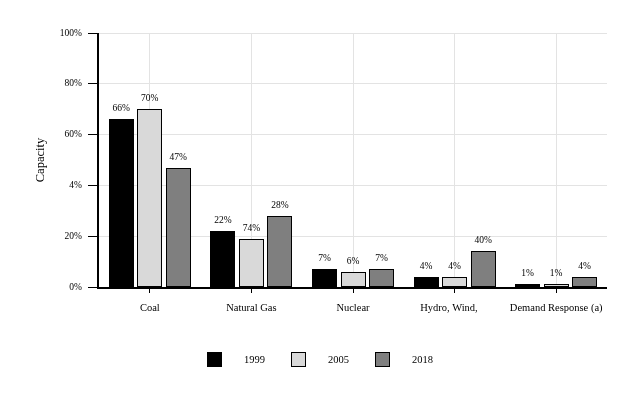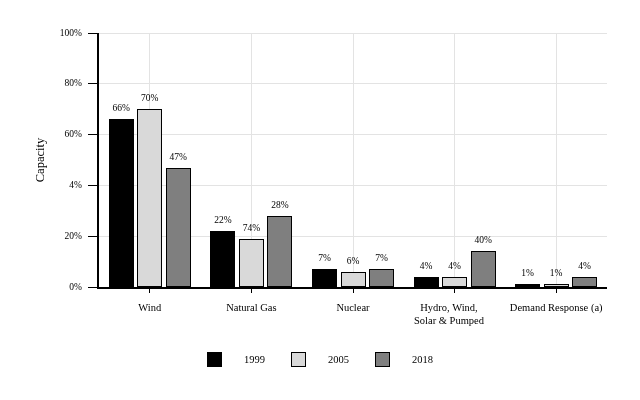--- a/index.html
+++ b/index.html
@@ -124,34 +124,33 @@
       <div class="tick" style="left: 88px; top: 184.9px; width: 9px; height: 1px; background: rgb(0, 0, 0);"></div>
       <div class="ytick-label" style="left: 38px; top: 179.9px;">4%</div>
       <div class="tick" style="left: 88px; top: 134.1px; width: 9px; height: 1px; background: rgb(0, 0, 0);"></div>
       <div class="ytick-label" style="left: 38px; top: 129.1px;">60%</div>
       <div class="tick" style="left: 88px; top: 83.3px; width: 9px; height: 1px; background: rgb(0, 0, 0);"></div>
       <div class="ytick-label" style="left: 38px; top: 78.3px;">80%</div>
       <div class="tick" style="left: 88px; top: 32.5px; width: 9px; height: 1px; background: rgb(0, 0, 0);"></div>
       <div class="ytick-label" style="left: 38px; top: 27.5px;">100%</div>
       <div class="tick" style="left: 149.3px; top: 289px; width: 1px; height: 4px; background: rgb(0, 0, 0);"></div>
       <div class="cat-label" style="left: 74.8px; top: 301px;">
-        <span class="cat-line">Wind</span>
+        <span class="cat-line">Coal</span>
       </div>
       <div class="tick" style="left: 250.9px; top: 289px; width: 1px; height: 4px; background: rgb(0, 0, 0);"></div>
       <div class="cat-label" style="left: 176.4px; top: 301px;">
         <span class="cat-line">Natural Gas</span>
       </div>
       <div class="tick" style="left: 352.5px; top: 289px; width: 1px; height: 4px; background: rgb(0, 0, 0);"></div>
       <div class="cat-label" style="left: 278px; top: 301px;">
         <span class="cat-line">Nuclear</span>
       </div>
       <div class="tick" style="left: 454.1px; top: 289px; width: 1px; height: 4px; background: rgb(0, 0, 0);"></div>
       <div class="cat-label" style="left: 374px; top: 301px;">
         <span class="cat-line">Hydro, Wind,</span>
-        <span class="cat-line">Solar &amp; Pumped</span>
       </div>
       <div class="tick" style="left: 555.7px; top: 289px; width: 1px; height: 4px; background: rgb(0, 0, 0);"></div>
       <div class="cat-label" style="left: 481.2px; top: 301px;">
         <span class="cat-line">Demand Response (a)</span>
       </div>
     </div>
   <div class="legend" id="legend">
       <div class="legend-item">
         <span class="legend-swatch" style="background: rgb(0, 0, 0);"></span>
         <span class="legend-label">1999</span>

